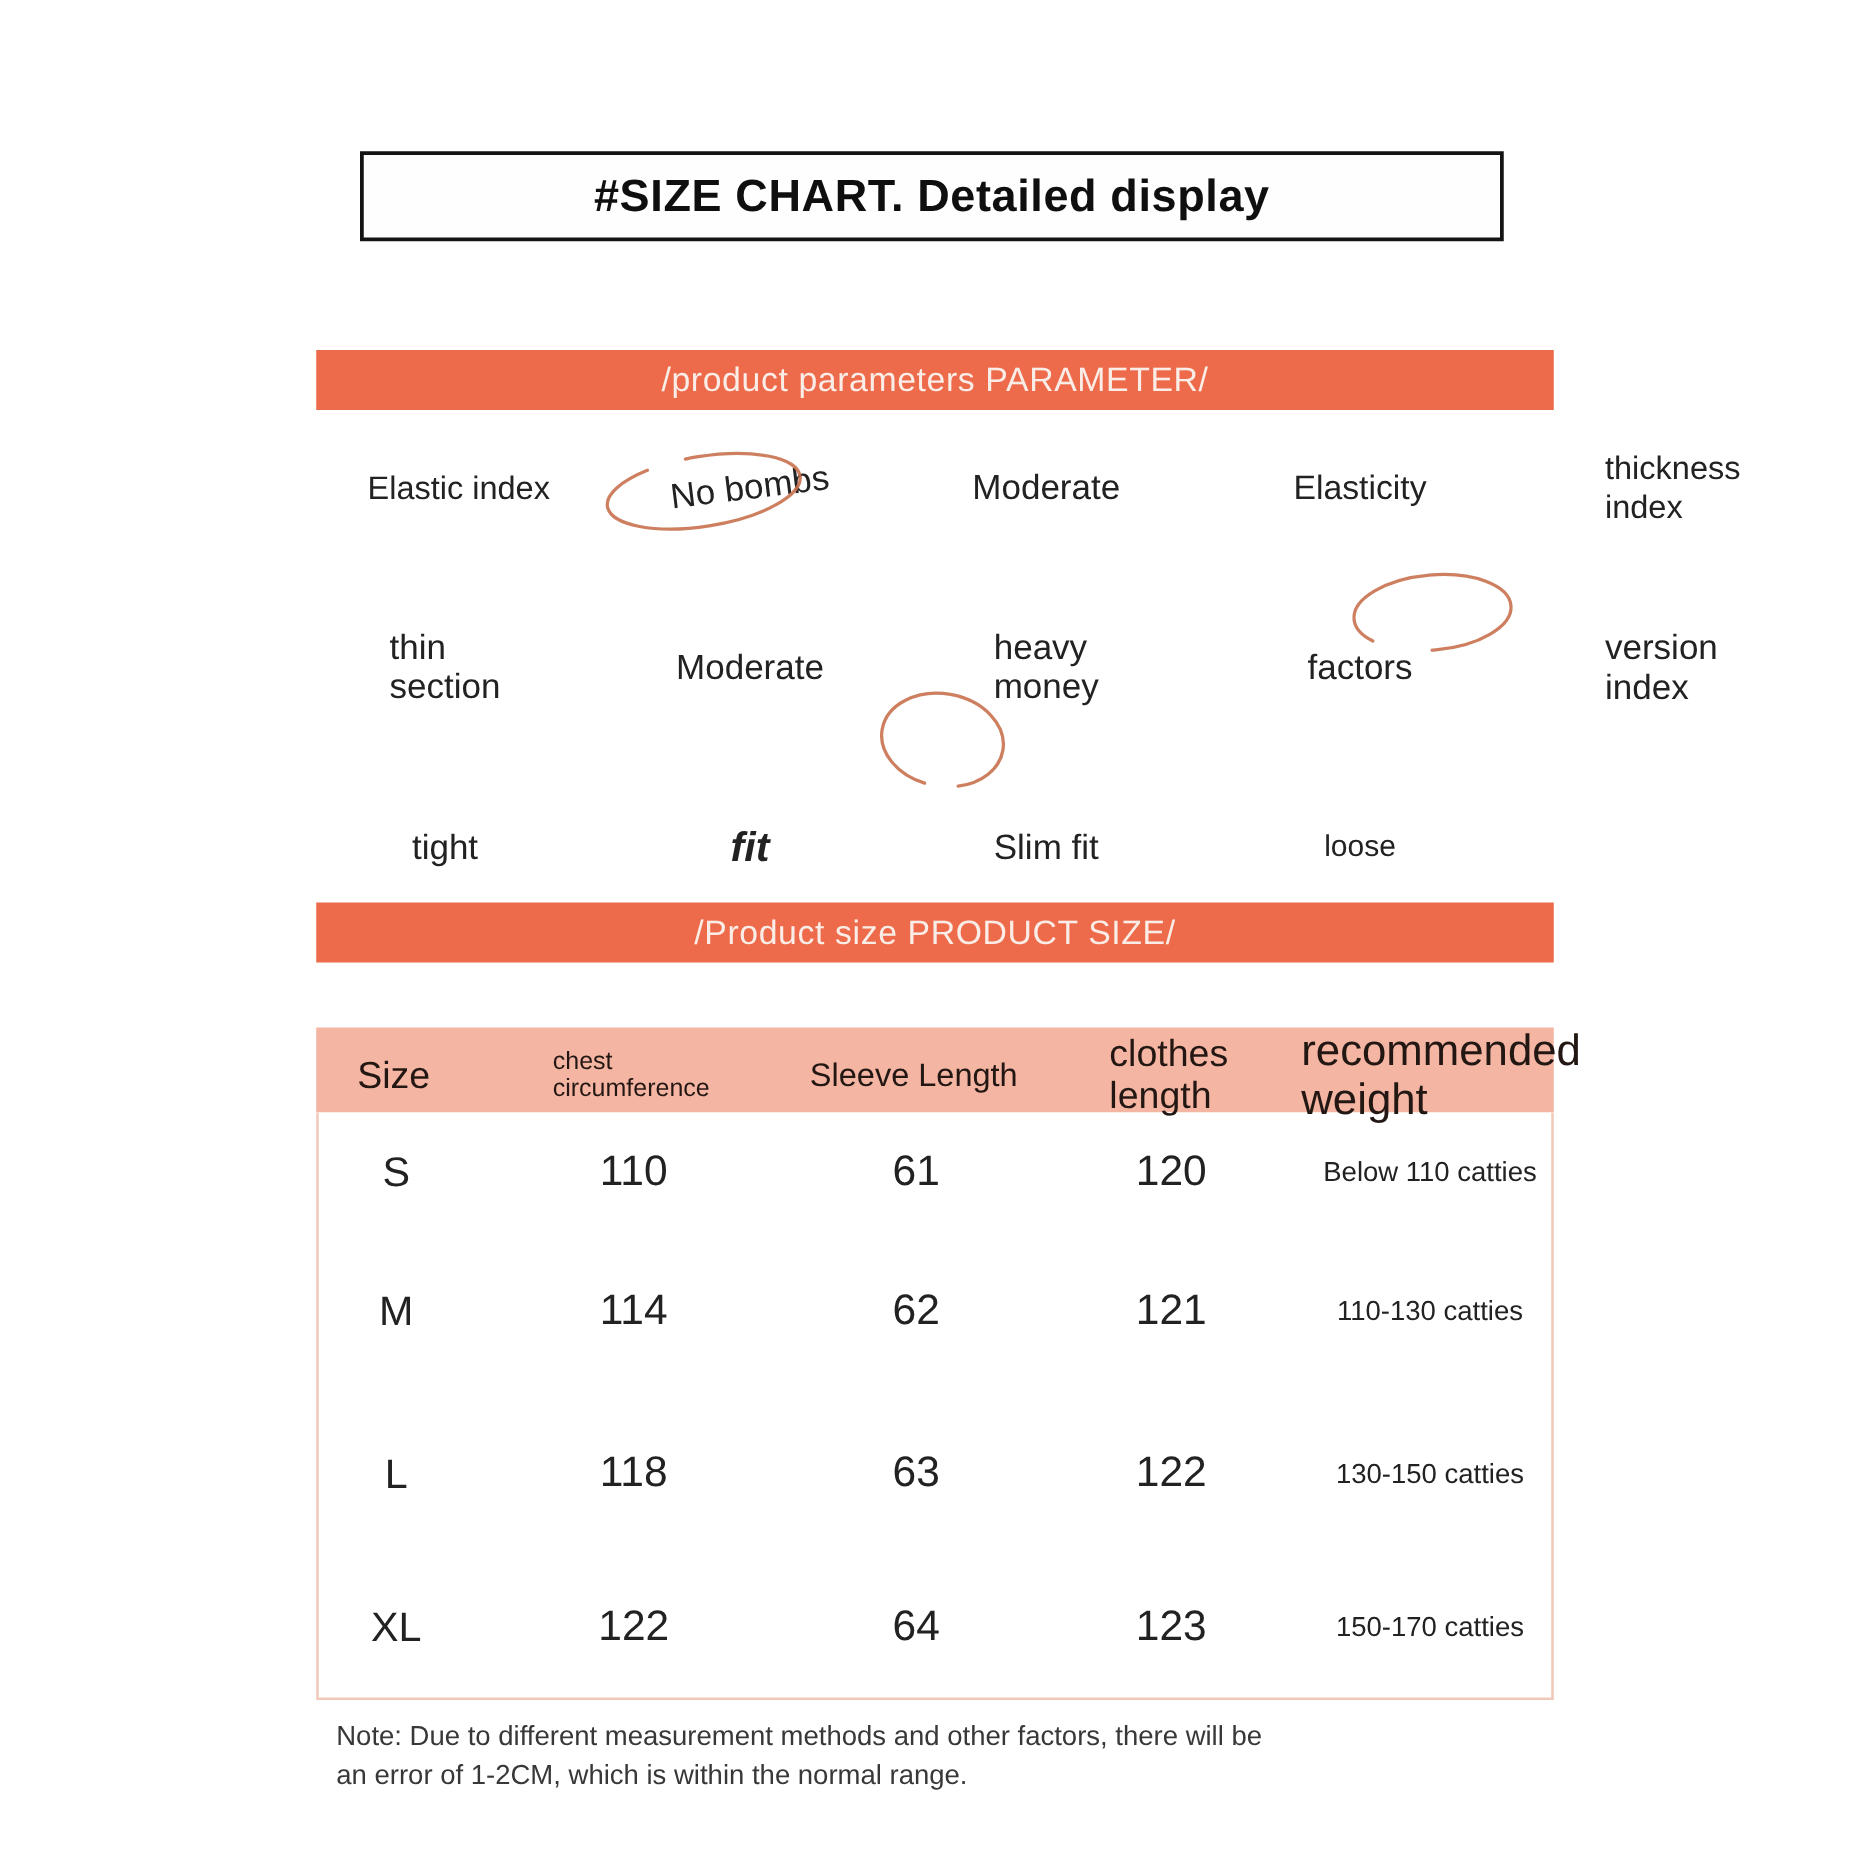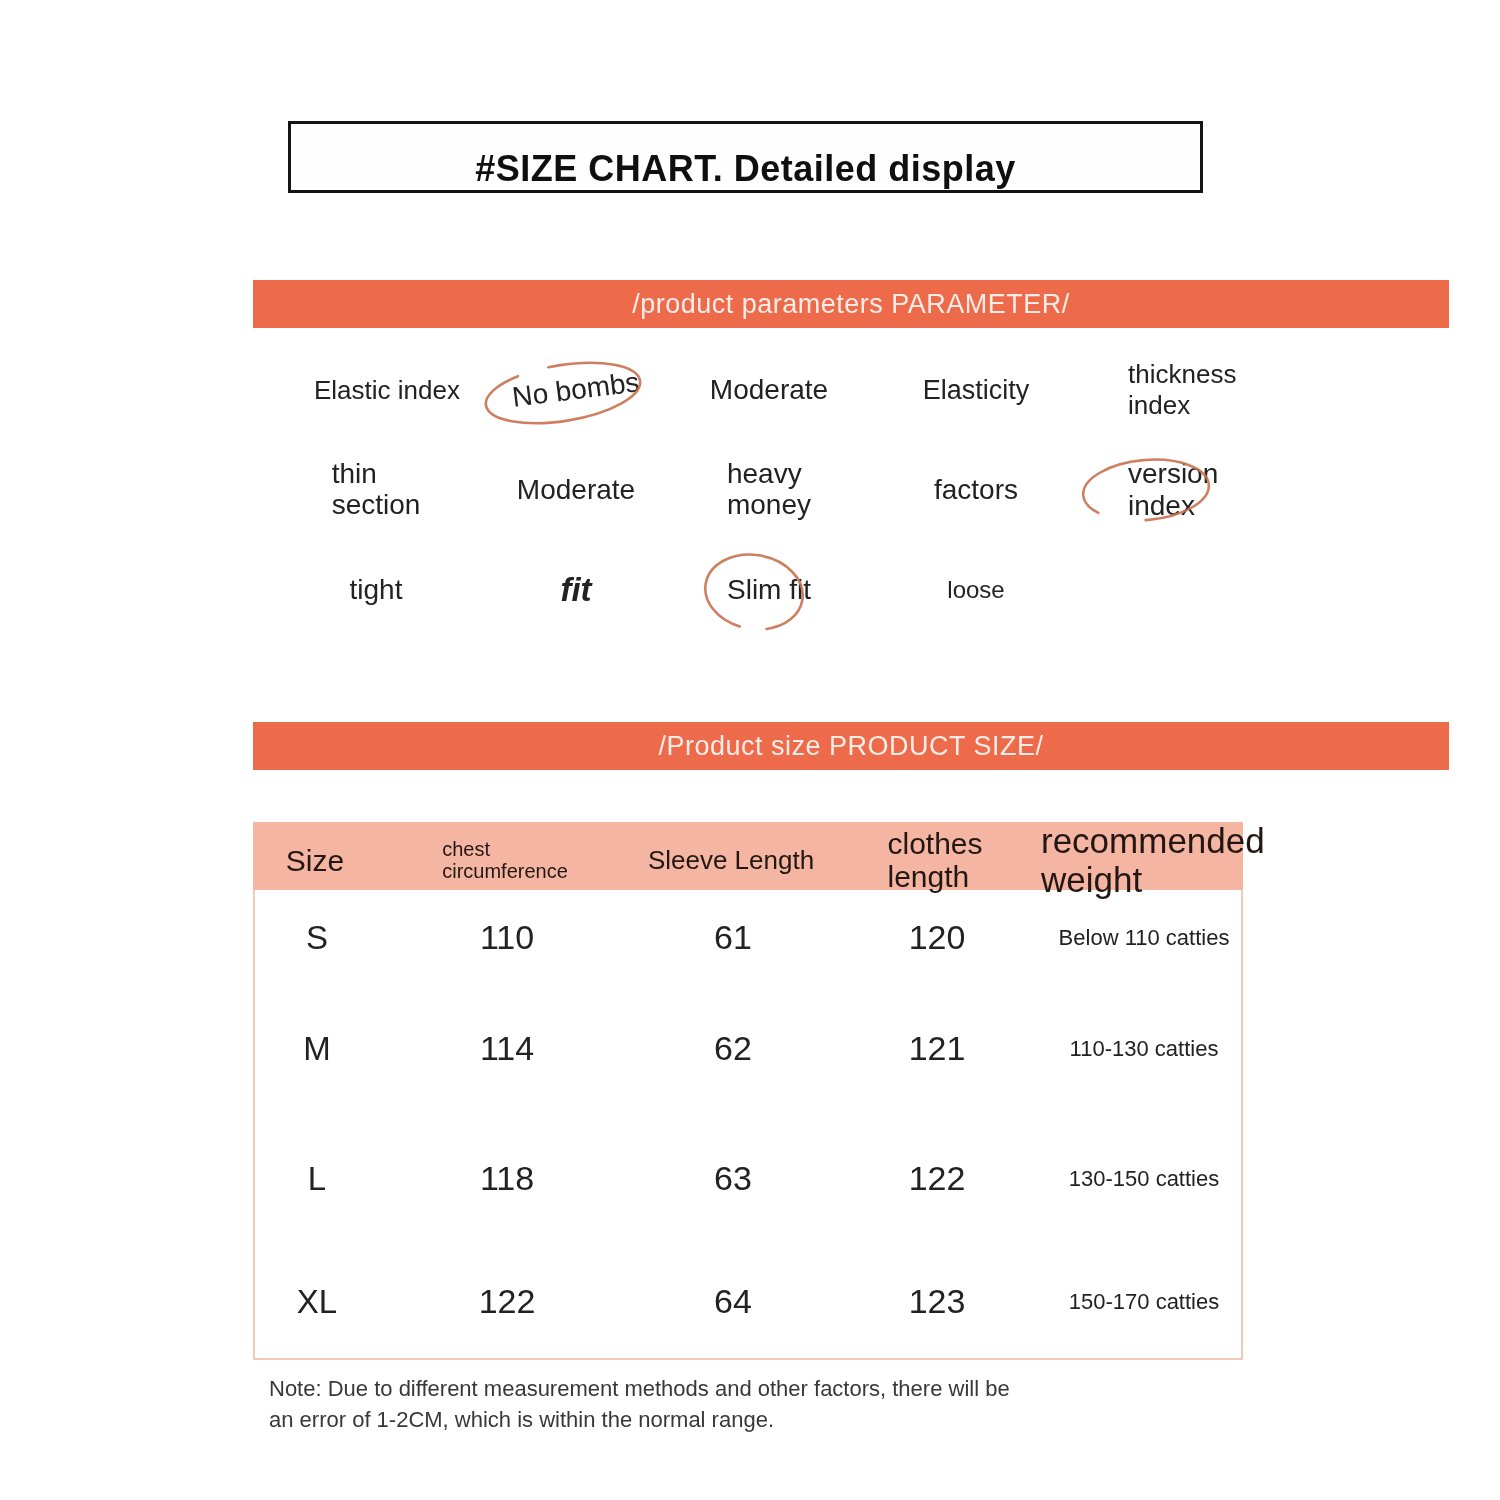--- a/index.html
+++ b/index.html
@@ -4,41 +4,42 @@
 <style>
   * { margin:0; padding:0; box-sizing:border-box; }
   html,body { background:#ffffff; }
   body { font-family:"Liberation Sans", sans-serif; color:#1c1c1c; }
   .canvas { position:relative; width:1500px; height:1500px; background:#ffffff; overflow:hidden; }
 
   
   .title-box {
     position:absolute; left:288px; top:121px; width:915px; height:72px;
     border:3px solid #141414; background:#fefefe;
-    display:flex; align-items:flex-end; justify-content:center;
+    display:flex; align-items:center; justify-content:center;
   }
   .title-box span { font-size:36px; font-weight:600; letter-spacing:0.5px; color:#0f0f0f; }
 
   
   .banner {
-    position:absolute; left:253px; width:1196px; height:48px;
+    position:absolute; left:253px; width:990px; height:48px;
     background:#ED6B4A;
     display:flex; align-items:center; justify-content:center;
   }
   .banner span { color:#FAEDE7; font-size:27px; font-weight:500; letter-spacing:0.5px; }
   .banner1 { top:280px; }
   .banner2 { top:722px; }
 
   
   .params-grid {
-    position:absolute; left:267px; top:340px; width:988px;
+    position:absolute; left:247px; top:340px; width:988px;
     display:grid;
     grid-template-columns:218px 182px 204px 210px 174px;
     grid-auto-rows:100px;
     align-items:center;
+    gap:44px;
   }
   .p-label { font-size:26px; padding-left:47px; color:#222; }
   .p-cell  { text-align:center; font-size:28px; color:#222; }
   .p-cell .stack { display:inline-block; text-align:left; white-space:pre-line; line-height:1.08; }
   .p-elasticity { font-size:27px; }
   .p-loose { font-size:24px; }
   .p-fit { font-style:italic; font-weight:600; font-size:33px; }
   .p-versionlabel { font-size:28px; }
 
   

